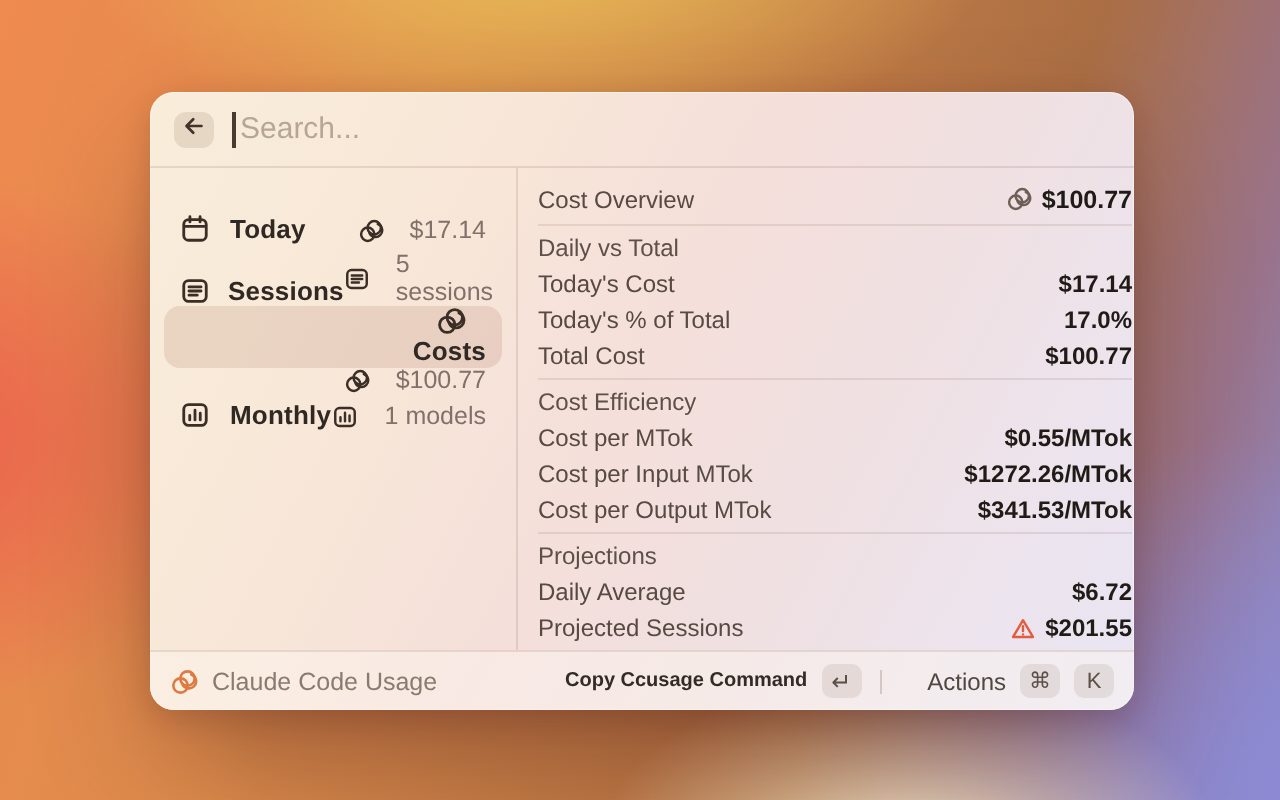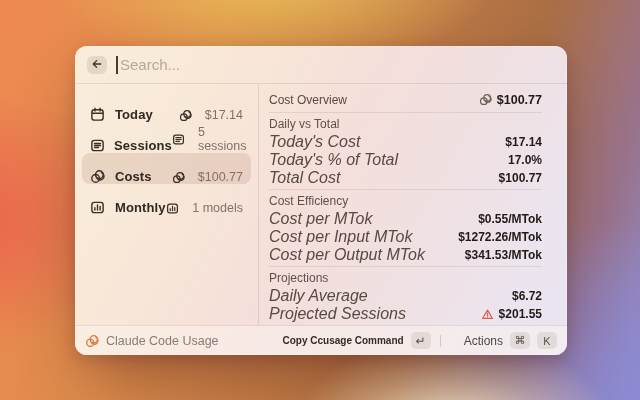--- a/index.html
+++ b/index.html
@@ -45,39 +45,39 @@
   .search-input::placeholder { color: rgba(94,72,58,.42); }
 
   
   .main { flex: 1; display: flex; min-height: 0; }
   .sidebar { width: 183px; flex: 0 0 183px; padding: 7px 7px; }
   .v-divider { width: 1px; background: rgba(131,93,73,.16); }
   .sidebar-item {
     height: 31px; border-radius: 8px; display: flex; align-items: flex-end;
     padding: 0 8px; cursor: pointer;
   }
-  .sidebar-item.selected { background: rgba(146,84,66,.15); }
+  .sidebar-item.selected { background: rgba(146,84,66,.15); flex-direction: column; }
   .sidebar-item .icon { width: 16px; height: 16px; color: #3a2e27; display: flex; align-items: center; margin-right: 9px; }
   .sidebar-item .icon svg { width: 15px; height: 15px; }
   .item-label { font-size: 13px; font-weight: bold; color: #2f2823; letter-spacing: .1px; }
   .item-accessory { margin-left: auto; display: flex; align-items: center; gap: 4px; color: #80716a; font-size: 12.5px; }
   .item-accessory .icon { width: 13px; height: 13px; display: flex; }
   .item-accessory .icon svg { width: 13px; height: 13px; }
 
   
-  .detail { flex: 1; padding: 5px 25px 0 10px; overflow: hidden; text-align: right; }
+  .detail { flex: 1; padding: 5px 1px 0 10px; overflow: hidden; text-align: right; }
   .detail-header { height: 21px; display: flex; align-items: center; }
   .detail-header-label { font-size: 12px; color: #564a42; }
   .detail-header-value { margin-left: auto; display: flex; align-items: center; gap: 5px; font-size: 12.5px; font-weight: bold; color: #201b17; }
   .detail-header-value .icon { width: 13px; height: 13px; color: #6e6057; display: flex; }
   .detail-header-value .icon svg { width: 13px; height: 13px; }
   .h-divider { height: 1px; background: rgba(131,93,73,.14); margin: 2px 0; }
   .section-title { height: 18px; display: flex; align-items: center; font-size: 12px; color: #5d5049; }
   .meta-row { height: 18px; display: flex; align-items: center; }
-  .meta-label { font-size: 16px; color: #564a42; font-style: italic; }
+  .meta-label { font-size: 12px; color: #564a42; }
   .meta-value { margin-left: auto; display: flex; align-items: center; gap: 5px; font-size: 12px; font-weight: bold; color: #201b17; }
   .meta-value .icon { width: 13px; height: 13px; color: #e25c3f; display: none; }
   .meta-value .icon svg { width: 13px; height: 13px; }
   .meta-row.warning .meta-value .icon { display: flex; }
 
   
   .footer {
     height: 30px; flex: 0 0 30px; display: flex; align-items: center;
     padding: 0 10px; border-top: 1px solid rgba(131,93,73,.16);
     background: rgba(252,247,240,.45); border-radius: 0 0 12px 12px;

